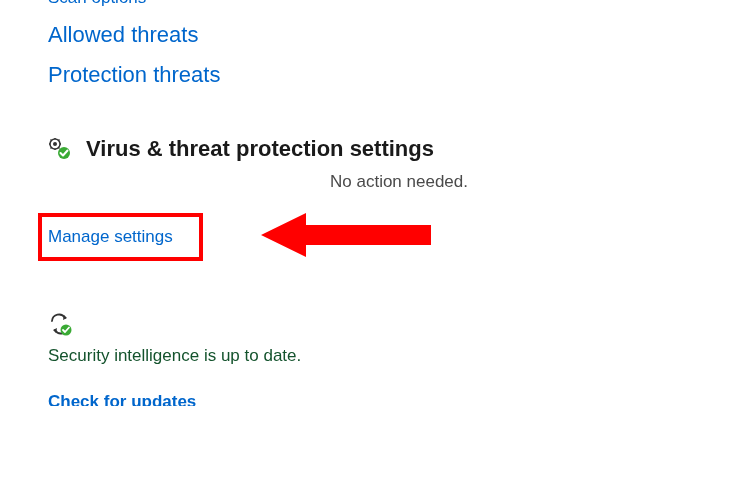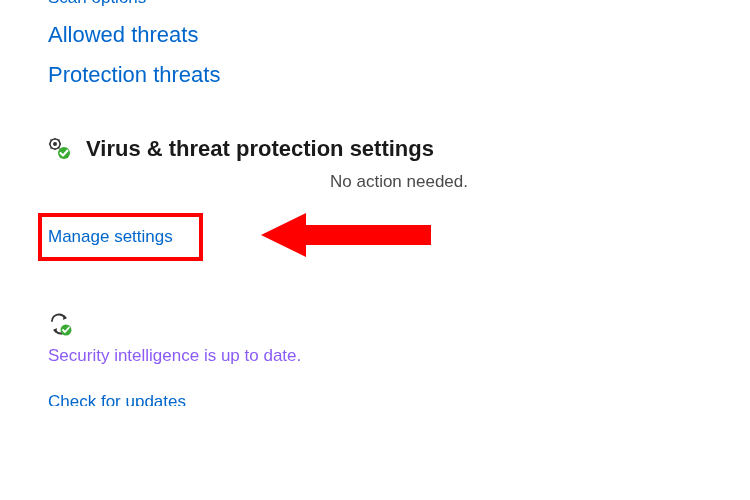--- a/index.html
+++ b/index.html
@@ -30,20 +30,21 @@
       display: block;
       margin-top: -12px;
     }
     .link-partial-bottom {
       color: #0066cc;
       font-size: 17px;
       margin-top: 26px;
       display: block;
       overflow: hidden;
       height: 14px;
+      font-weight: bold;
     }
     .section {
       margin-top: 48px;
     }
     .section-header {
       display: flex;
       align-items: center;
       gap: 14px;
       margin-bottom: 10px;
     }
@@ -53,21 +54,21 @@
       color: #1a1a1a;
     }
     .section-status {
       font-size: 17px;
       color: #4a4a4a;
       margin-bottom: 18px;
       text-align: center;
     }
     .section-info {
       font-size: 17px;
-      color: #8b5cf6;
+      color: #14532d;
       margin-bottom: 6px;
     }
     .icon-wrap {
       width: 24px;
       height: 24px;
       position: relative;
       display: inline-flex;
       align-items: center;
       justify-content: center;
       flex-shrink: 0;

